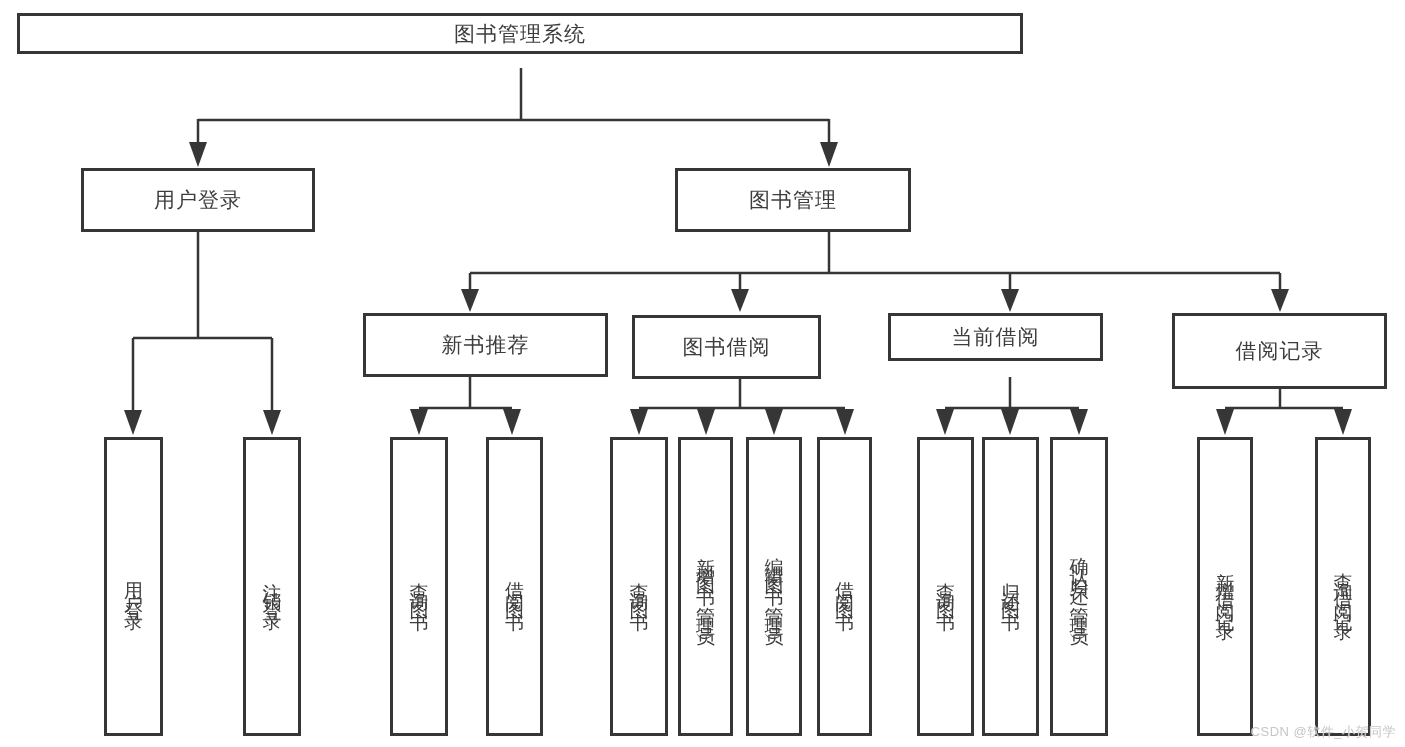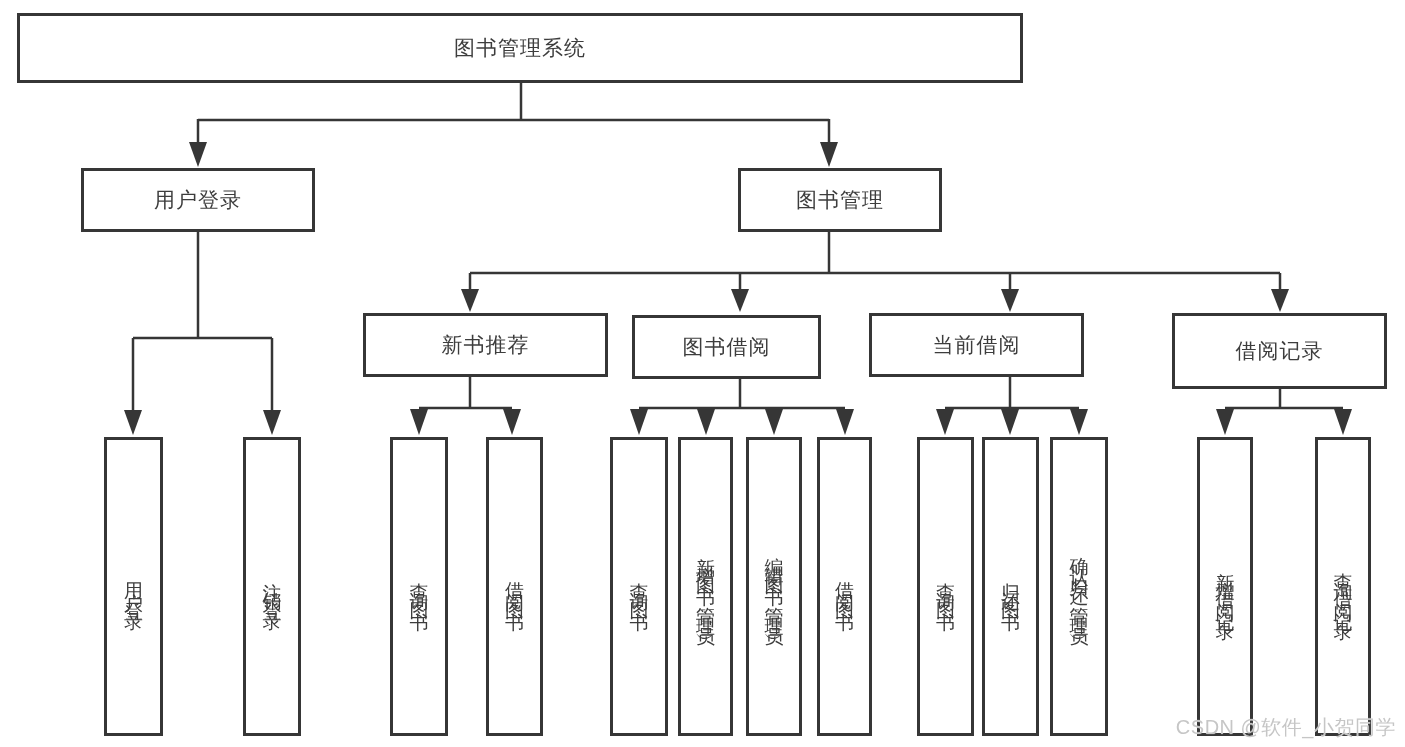--- a/index.html
+++ b/index.html
@@ -37,21 +37,21 @@
     font-size:19px;
     letter-spacing:10px;
     line-height:1.15;
     color:#3d3d3d;
     white-space:nowrap;
   }
   .watermark{
     position:absolute;
     right:9px;bottom:6px;
     color:#c6c6c6;
-    font-size:20px;
+    font-size:13px;
     letter-spacing:0.5px;
     z-index:3;
     text-shadow:0 0 1px #ffffff;
   }
 </style>
 </head>
 <body>
 
 <div id="canvas">
 
@@ -99,38 +99,38 @@
       <polygon points="765,409 783,409 774,435"></polygon>
       <polygon points="836,409 854,409 845,435"></polygon>
       <polygon points="936,409 954,409 945,435"></polygon>
       <polygon points="1001,409 1019,409 1010,435"></polygon>
       <polygon points="1070,409 1088,409 1079,435"></polygon>
       <polygon points="1216,409 1234,409 1225,435"></polygon>
       <polygon points="1334,409 1352,409 1343,435"></polygon>
     </g>
   </svg>
 
-  <div class="hbox" style="left:17px;top:13px;width:1006px;height:70px">
+  <div class="hbox" style="left:17px;top:13px;width:1006px;height:41px">
     <span>图书管理系统</span>
   </div>
 
   <div class="hbox" style="left:81px;top:168px;width:234px;height:64px">
     <span>用户登录</span>
   </div>
-  <div class="hbox" style="left:738px;top:168px;width:204px;height:64px">
+  <div class="hbox" style="left:675px;top:168px;width:236px;height:64px">
     <span>图书管理</span>
   </div>
 
   <div class="hbox" style="left:363px;top:313px;width:245px;height:64px">
     <span>新书推荐</span>
   </div>
   <div class="hbox" style="left:632px;top:315px;width:189px;height:64px">
     <span>图书借阅</span>
   </div>
-  <div class="hbox" style="left:869px;top:313px;width:215px;height:64px">
+  <div class="hbox" style="left:888px;top:313px;width:215px;height:48px">
     <span>当前借阅</span>
   </div>
   <div class="hbox" style="left:1172px;top:313px;width:215px;height:76px">
     <span>借阅记录</span>
   </div>
 
   <div class="vbox" style="left:104px;width:59px">
     <span class="vtext">用户登录</span>
   </div>
   <div class="vbox" style="left:243px;width:58px">

